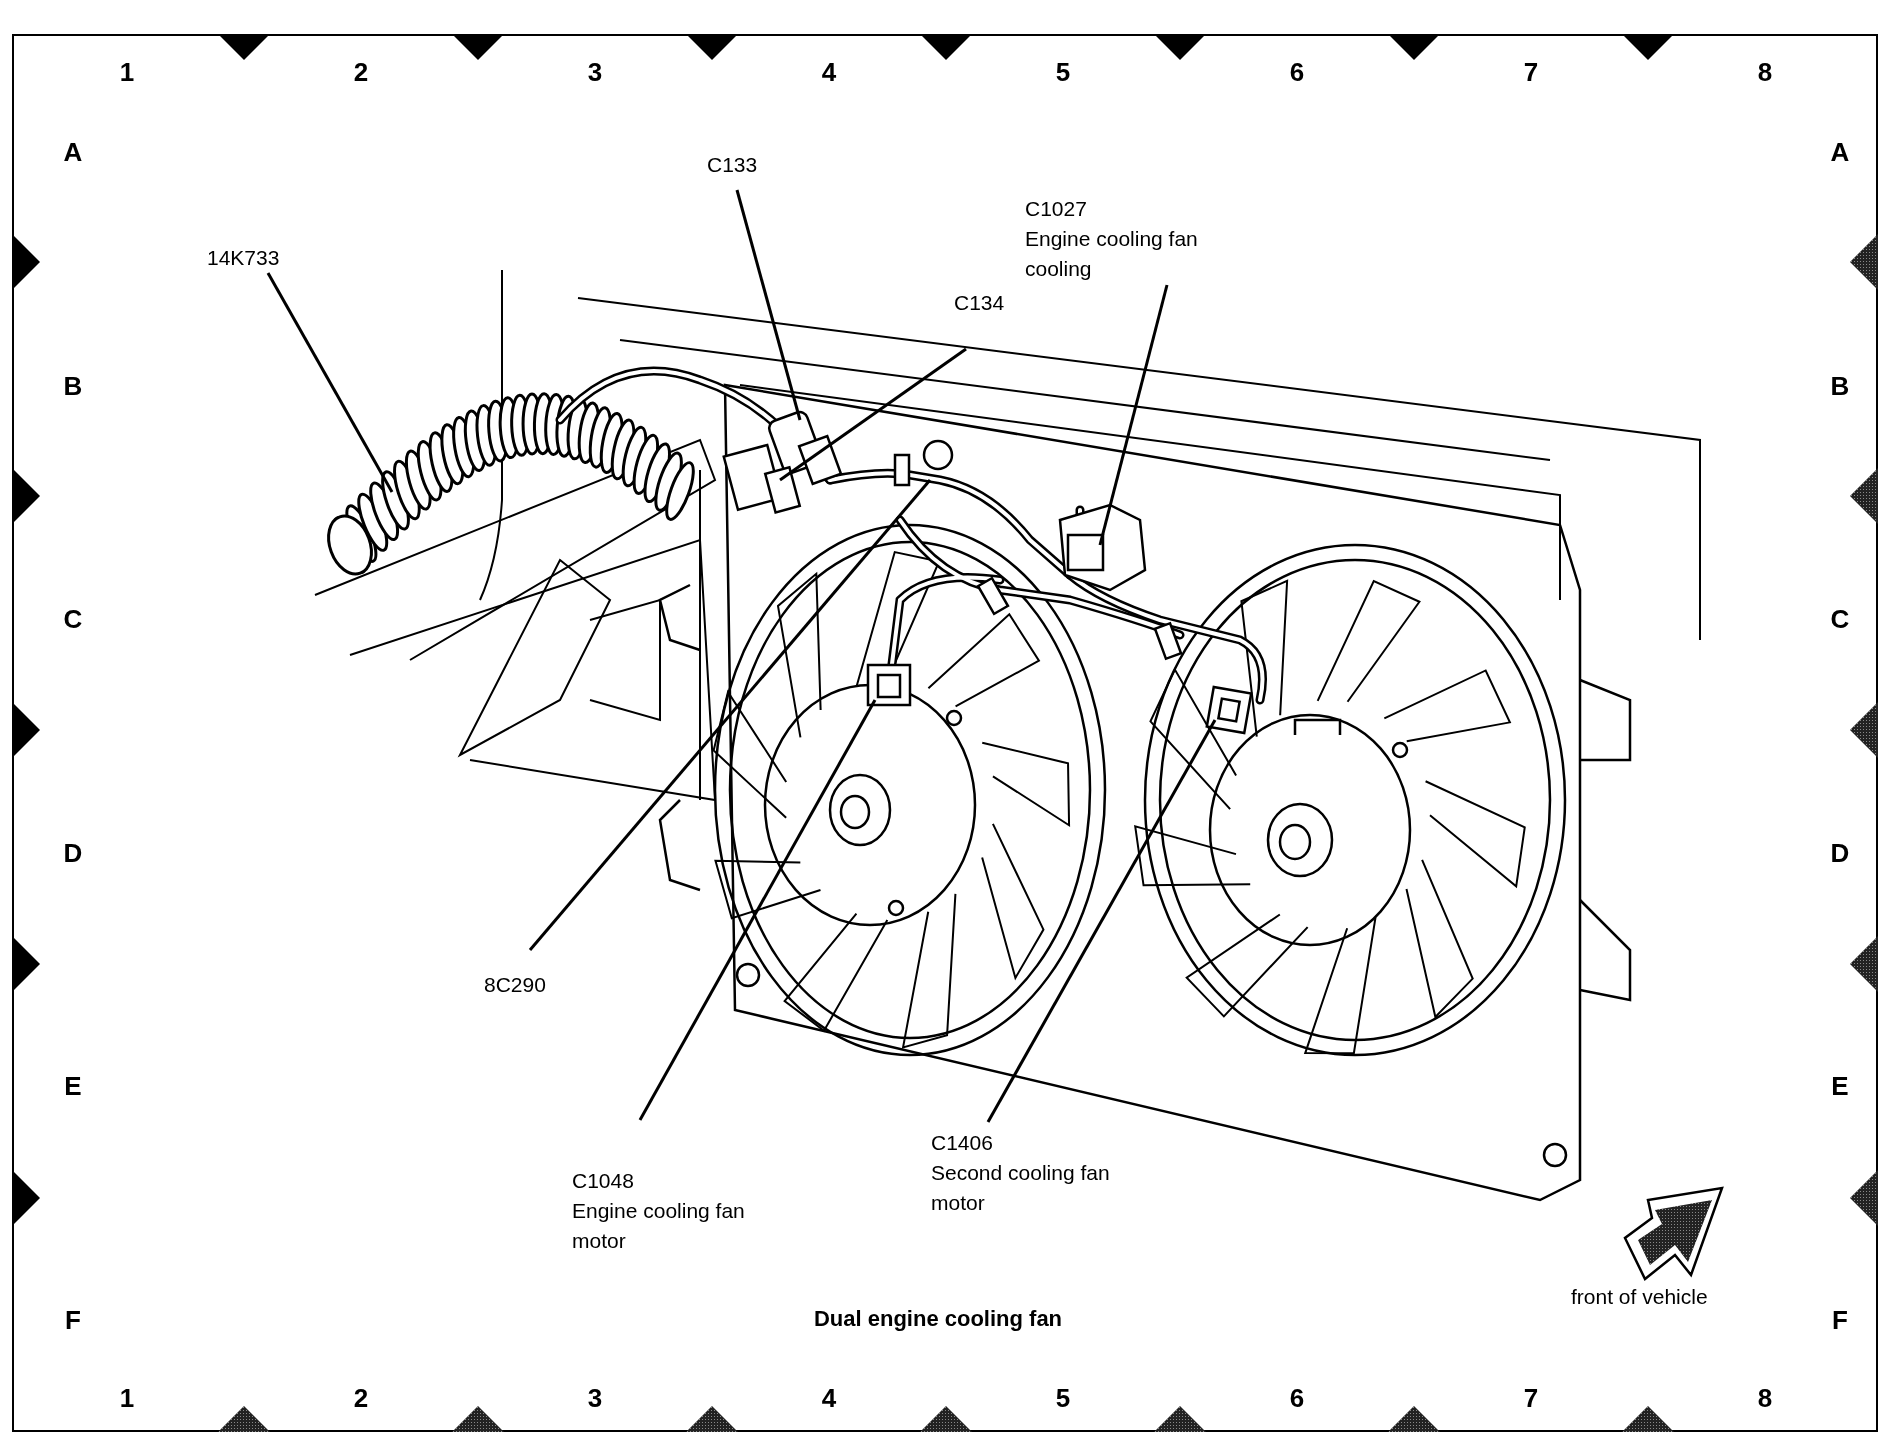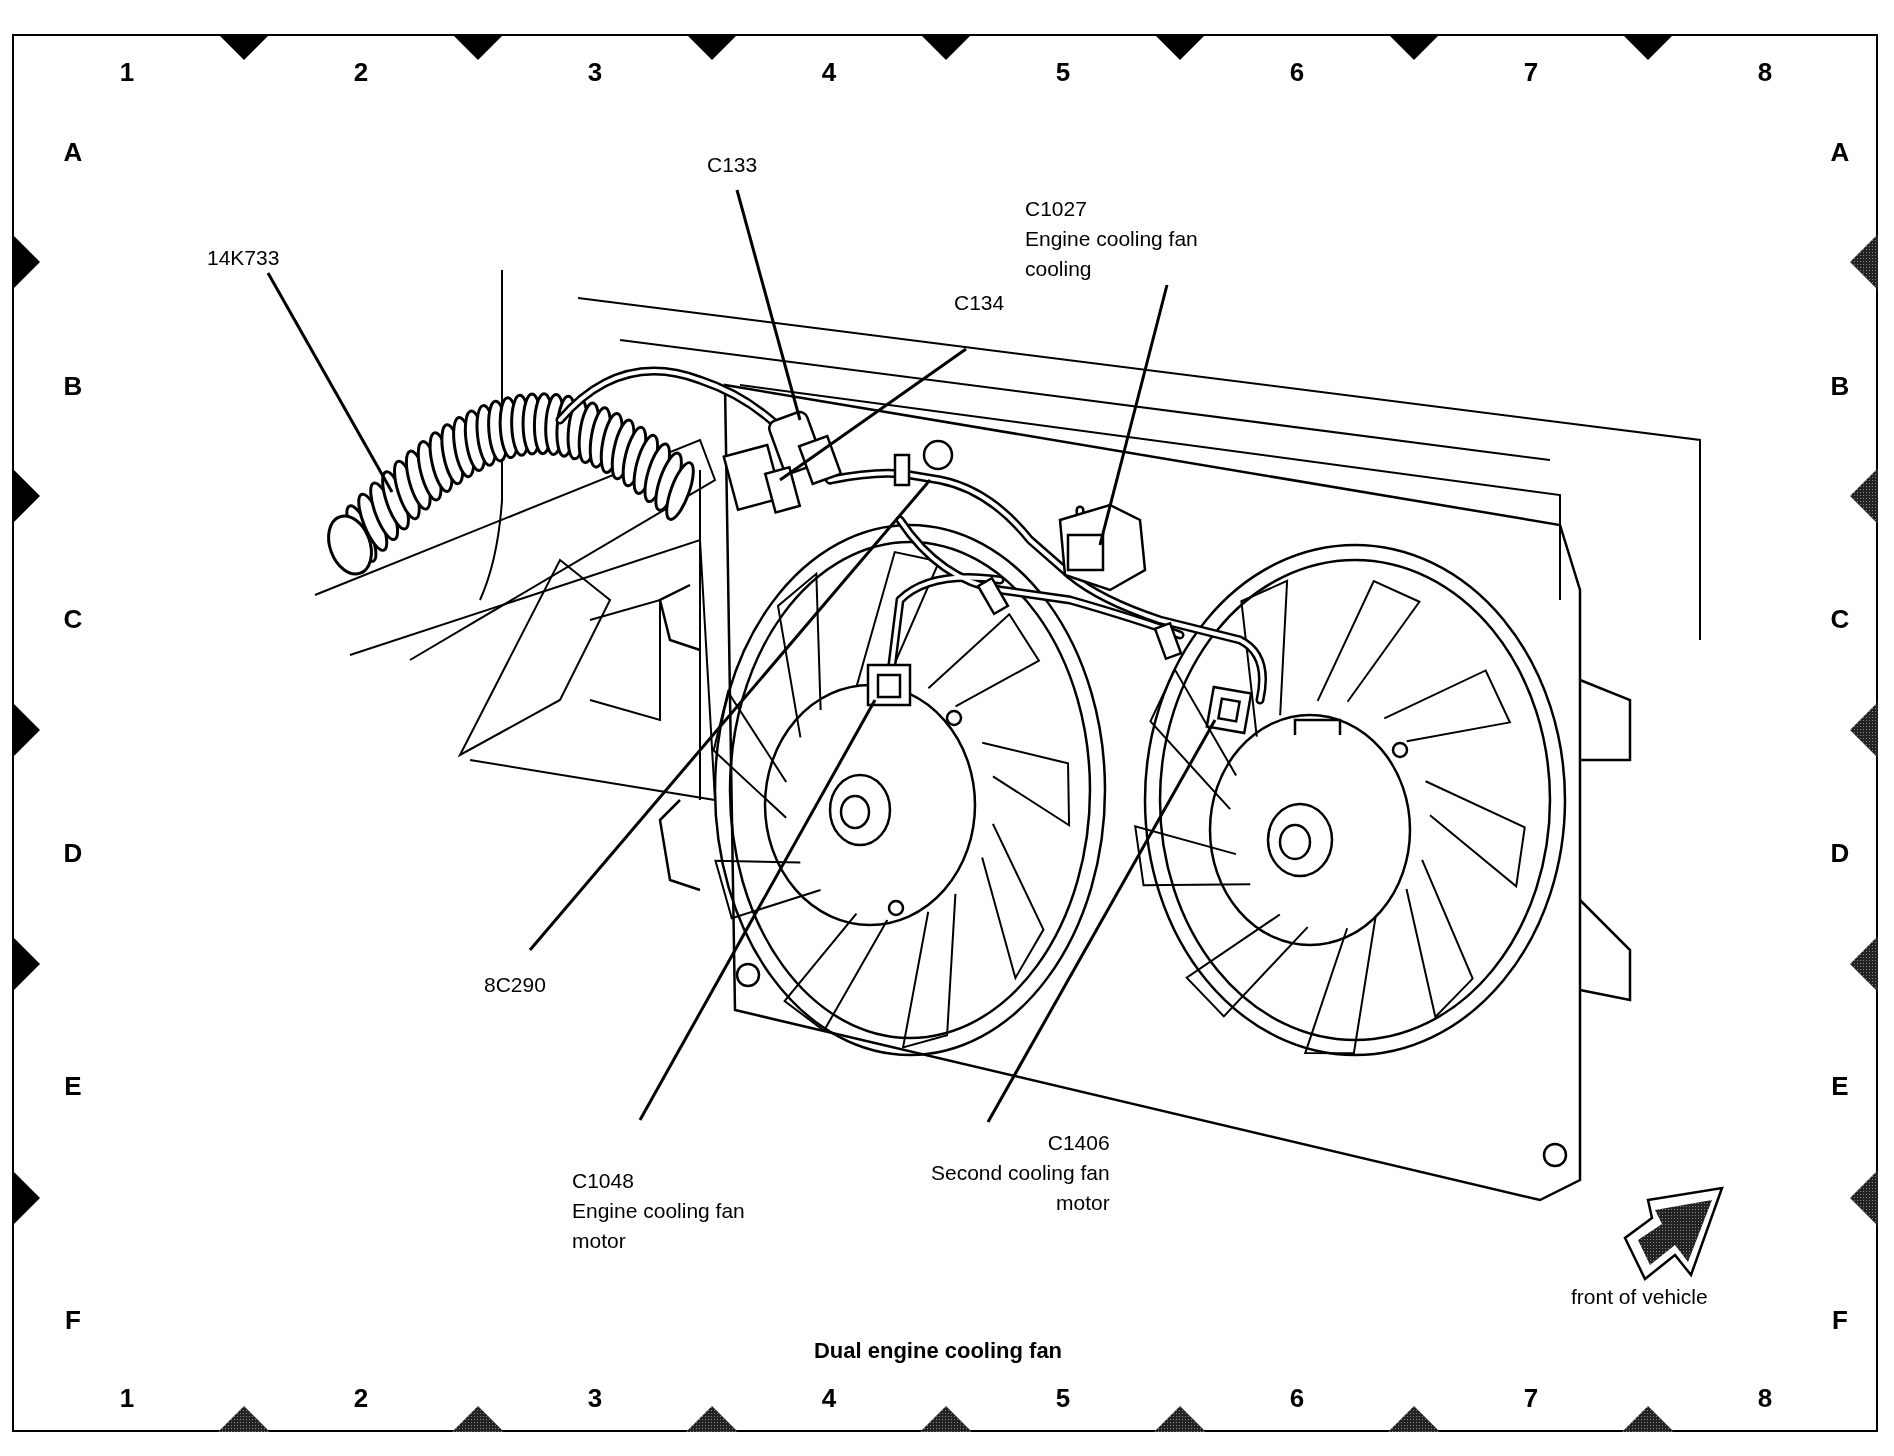--- a/index.html
+++ b/index.html
@@ -1,21 +1,21 @@
 <!DOCTYPE html>
 <html><head>
 <meta charset="utf-8">
 <style>
   html,body{margin:0;padding:0;background:#fff;}
   body{width:1894px;height:1456px;position:relative;overflow:hidden;font-family:"Liberation Sans",sans-serif;}
   #frame{position:absolute;left:12px;top:34px;width:1866px;height:1398px;border:2px solid #000;box-sizing:border-box;}
   svg{position:absolute;left:0;top:0;}
   .grid{position:absolute;font-weight:bold;font-size:26px;color:#000;transform:translate(-50%,-50%);}
   .lbl{position:absolute;font-size:21px;line-height:30px;color:#000000;white-space:nowrap;}
-  .title{position:absolute;font-weight:bold;font-size:22px;transform:translateX(-50%);white-space:nowrap;margin-top:32px;}
+  .title{position:absolute;font-weight:bold;font-size:22px;transform:translateX(-50%);white-space:nowrap;}
 </style>
 </head>
 <body>
 
 <div id="frame"></div>
 
 <svg id="art" width="1894" height="1456">
   <defs>
     <pattern id="dots" width="3" height="3" patternUnits="userSpaceOnUse">
       <rect width="3" height="3" fill="#222"></rect>
@@ -228,21 +228,21 @@
   <div>cooling</div>
 </div>
 <div class="lbl" style="left:484px;top:970px;">
     <div>8C290</div>
   </div>
 <div class="lbl" style="left:572px;top:1134px;margin-top:32px;">
   <div>C1048</div>
   <div>Engine cooling fan</div>
   <div>motor</div>
 </div>
-<div class="lbl" style="left:931px;top:1128px;text-align:right;">
+<div class="lbl" style="left:931px;top:1128px;">
   <div>C1406</div>
   <div>Second cooling fan</div>
   <div>motor</div>
 </div>
 
 <div class="lbl" style="left:1571px;top:1282px;">front of vehicle</div>
 <div class="title" style="left:938px;top:1306px;">Dual engine cooling fan</div>
 
 <div class="grid" style="left: 127px; top: 72px;">1</div>
 <div class="grid" style="left: 127px; top: 1398px;">1</div>

